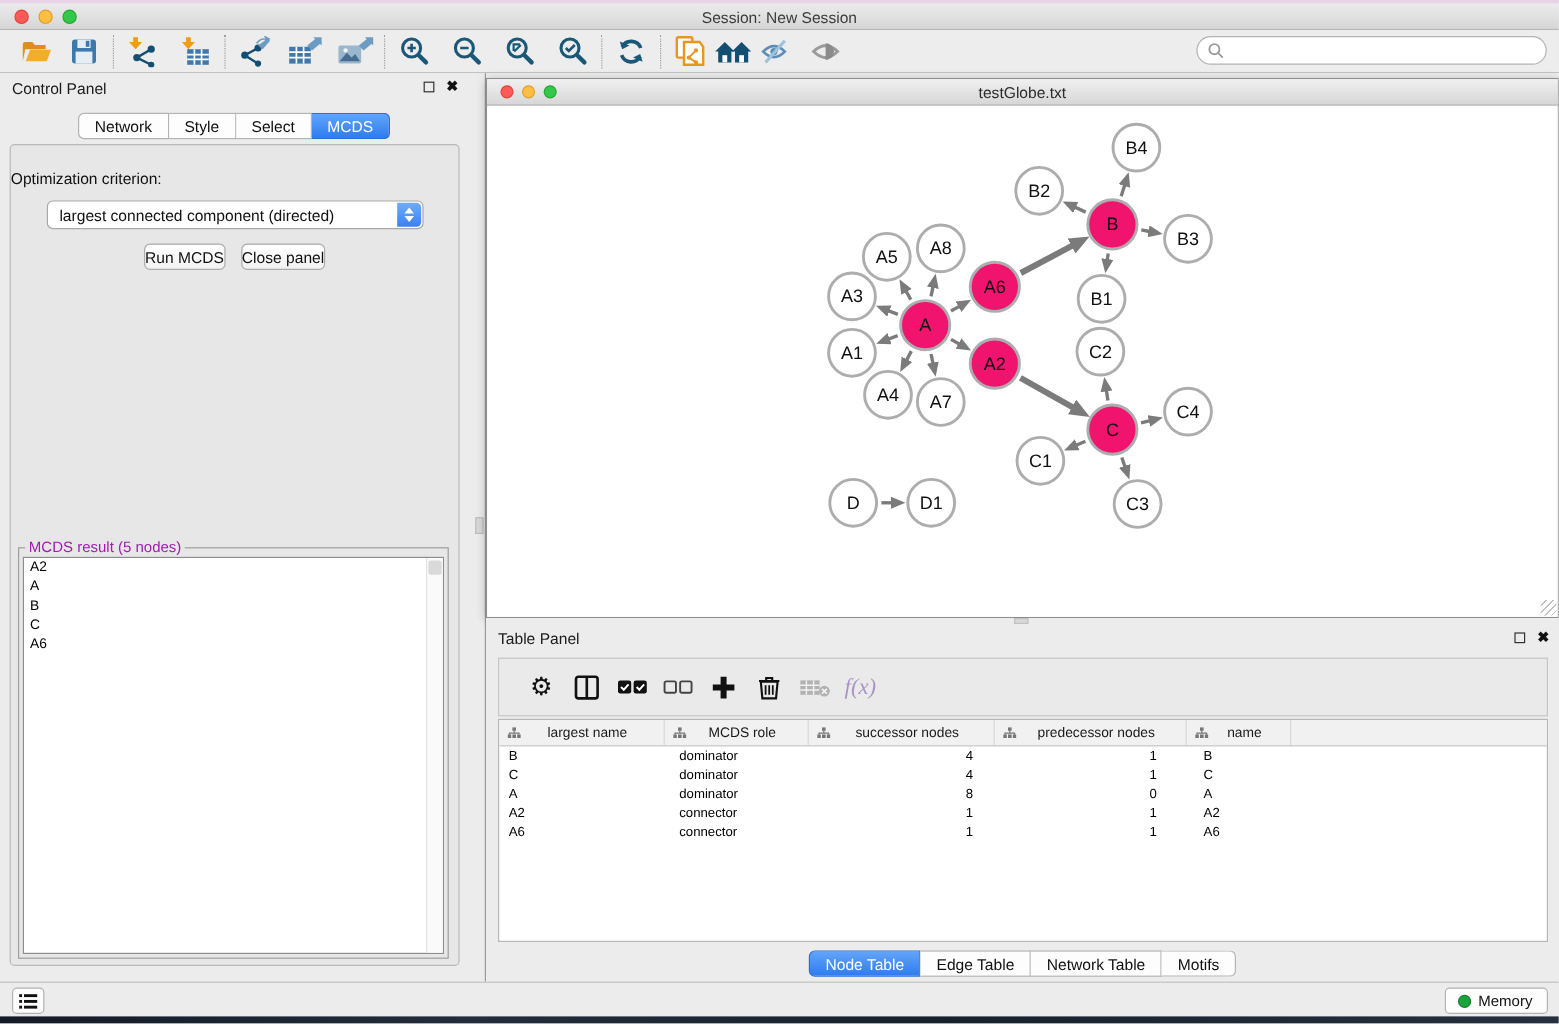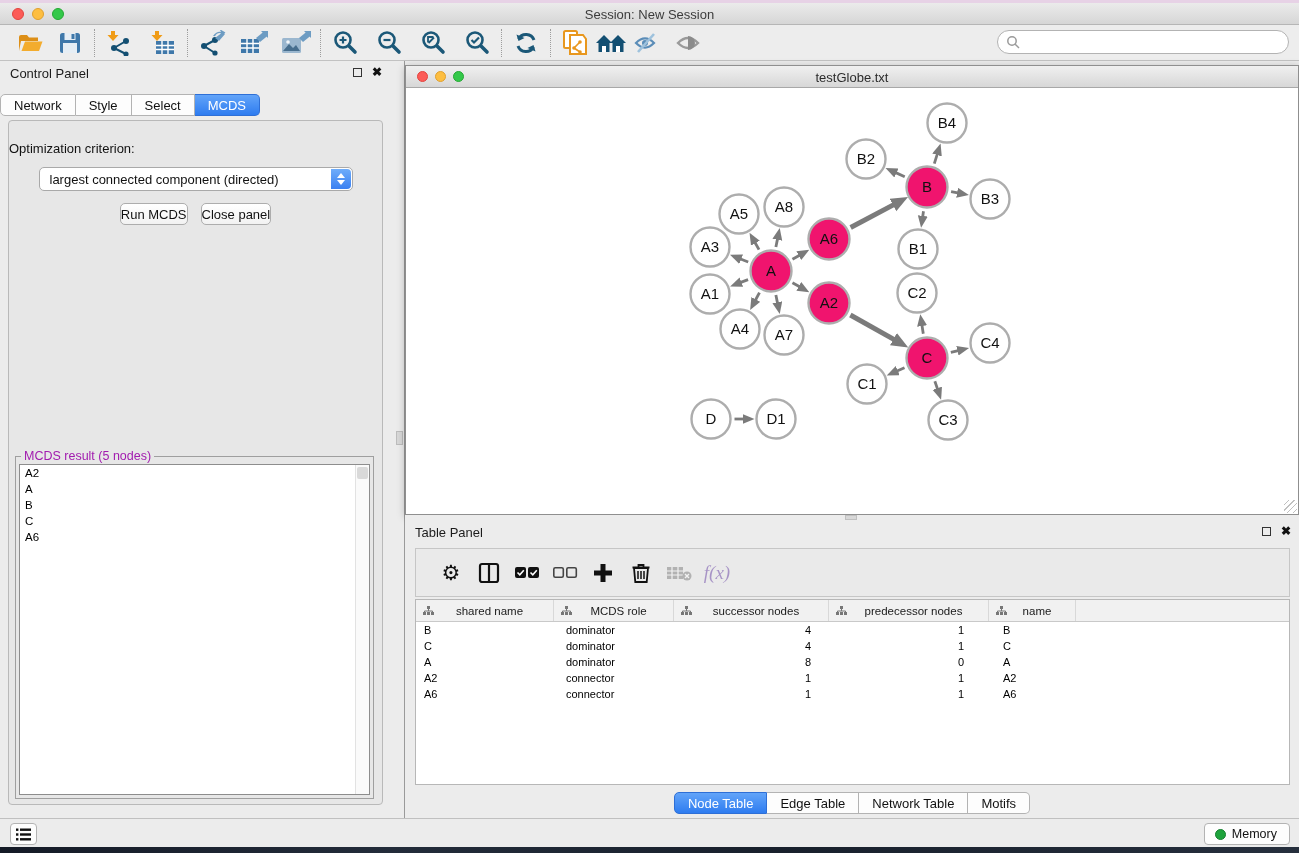--- a/index.html
+++ b/index.html
@@ -35,21 +35,21 @@
   .panel-icons { position:absolute; right:8px; top:5px; display:flex; gap:10px; align-items:center; }
   .float-ic { width:9px; height:9px; border:1.5px solid #333; display:inline-block; }
   .close-ic { font-size:12px; font-weight:bold; color:#111; line-height:1; }
 
   .seg { display:flex; }
   .seg .segbtn { border:1px solid #b3b3b3; border-left:none; background:#fdfdfd; font-size:13px;
     padding:0 13px; height:22px; color:#111; font-family:inherit; }
   .seg .segbtn:first-child { border-left:1px solid #b3b3b3; border-radius:5px 0 0 5px; }
   .seg .segbtn:last-child { border-radius:0 5px 5px 0; }
   .seg .segbtn.active { background:linear-gradient(#62a4f9,#2e7cf0); color:#fff; border-color:#2e6fd6; }
-  .cp-tabs { position:absolute; left:0; right:0; top:33px; display:flex; }
+  .cp-tabs { position:absolute; left:0; right:0; top:33px; display:flex; justify-content:center; }
 
   .cp-box { position:absolute; left:8px; right:7px; top:59px; bottom:13px; background:#e7e7e7;
     border:1px solid #b9b9b9; border-radius:4px; }
   .opt-label { text-align:left; margin-top:20px; font-size:13px; color:#111; }
   .dropdown { position:relative; margin:11px auto 0 auto; width:314px; height:24px; background:#fff;
     border:1px solid #a9a9a9; border-radius:5px; }
   .dropdown .dd-text { position:absolute; left:10px; top:4px; font-size:13px; color:#111; white-space:nowrap; }
   .dd-stepper { position:absolute; right:1px; top:1px; bottom:1px; width:20px; border-radius:0 4px 4px 0;
     background:linear-gradient(#6fadfa,#3a80f1); display:flex; flex-direction:column; align-items:center; justify-content:center; gap:2px; }
   .dd-stepper .ch { width:0; height:0; border-left:4px solid transparent; border-right:4px solid transparent; }
@@ -514,21 +514,21 @@
       <div class="tp-table">
         <div class="tp-head">
             <div class="tp-hcell" style="width: 138px;">
               <svg width="11" height="10" viewBox="0 0 11 10">
                 <rect x="4" y="0" width="3" height="3" fill="#777"></rect>
                 <rect x="0" y="6" width="3" height="3" fill="#777"></rect>
                 <rect x="4" y="6" width="3" height="3" fill="#777"></rect>
                 <rect x="8" y="6" width="3" height="3" fill="#777"></rect>
                 <path d="M5.5 3 v2 M1.5 6 V5 h8 V6" stroke="#777" fill="none"></path>
               </svg>
-              <span>shared name</span>
+              <span>largest name</span>
             </div>
             <div class="tp-hcell" style="width: 120px;">
               <svg width="11" height="10" viewBox="0 0 11 10">
                 <rect x="4" y="0" width="3" height="3" fill="#777"></rect>
                 <rect x="0" y="6" width="3" height="3" fill="#777"></rect>
                 <rect x="4" y="6" width="3" height="3" fill="#777"></rect>
                 <rect x="8" y="6" width="3" height="3" fill="#777"></rect>
                 <path d="M5.5 3 v2 M1.5 6 V5 h8 V6" stroke="#777" fill="none"></path>
               </svg>
               <span>MCDS role</span>

